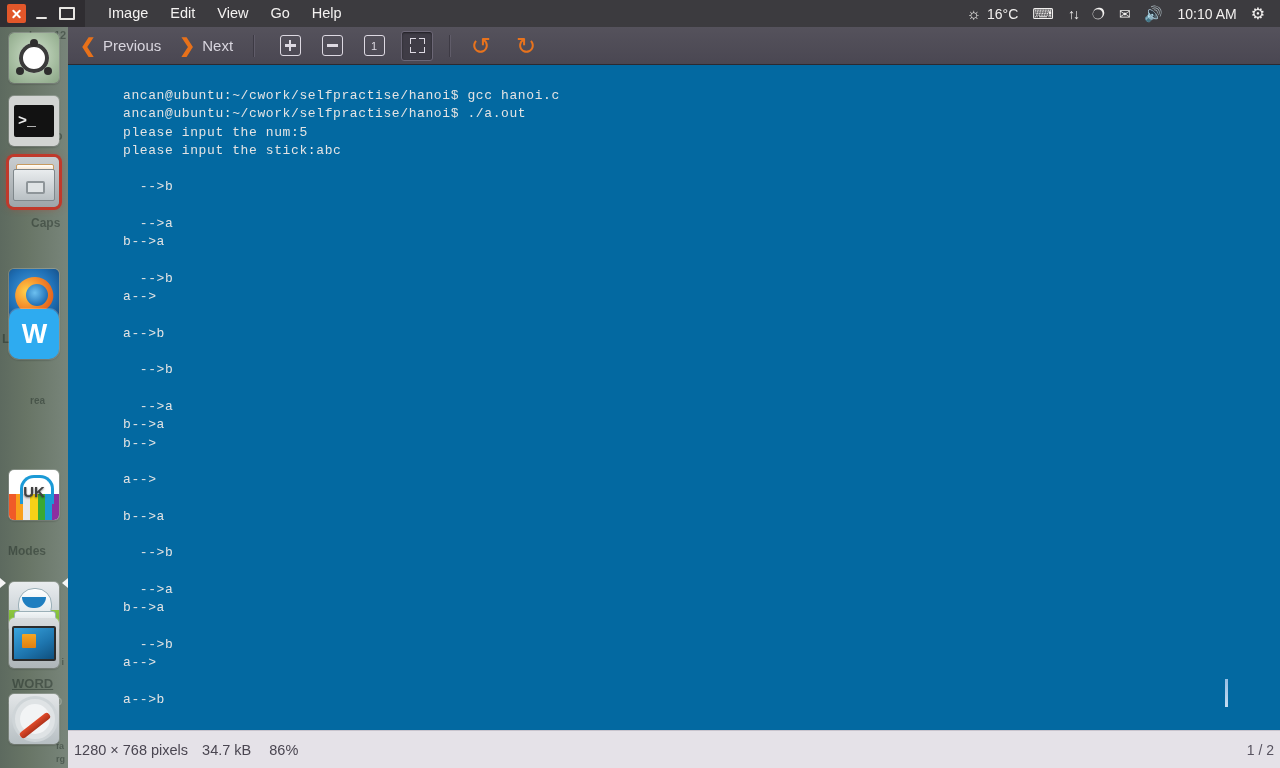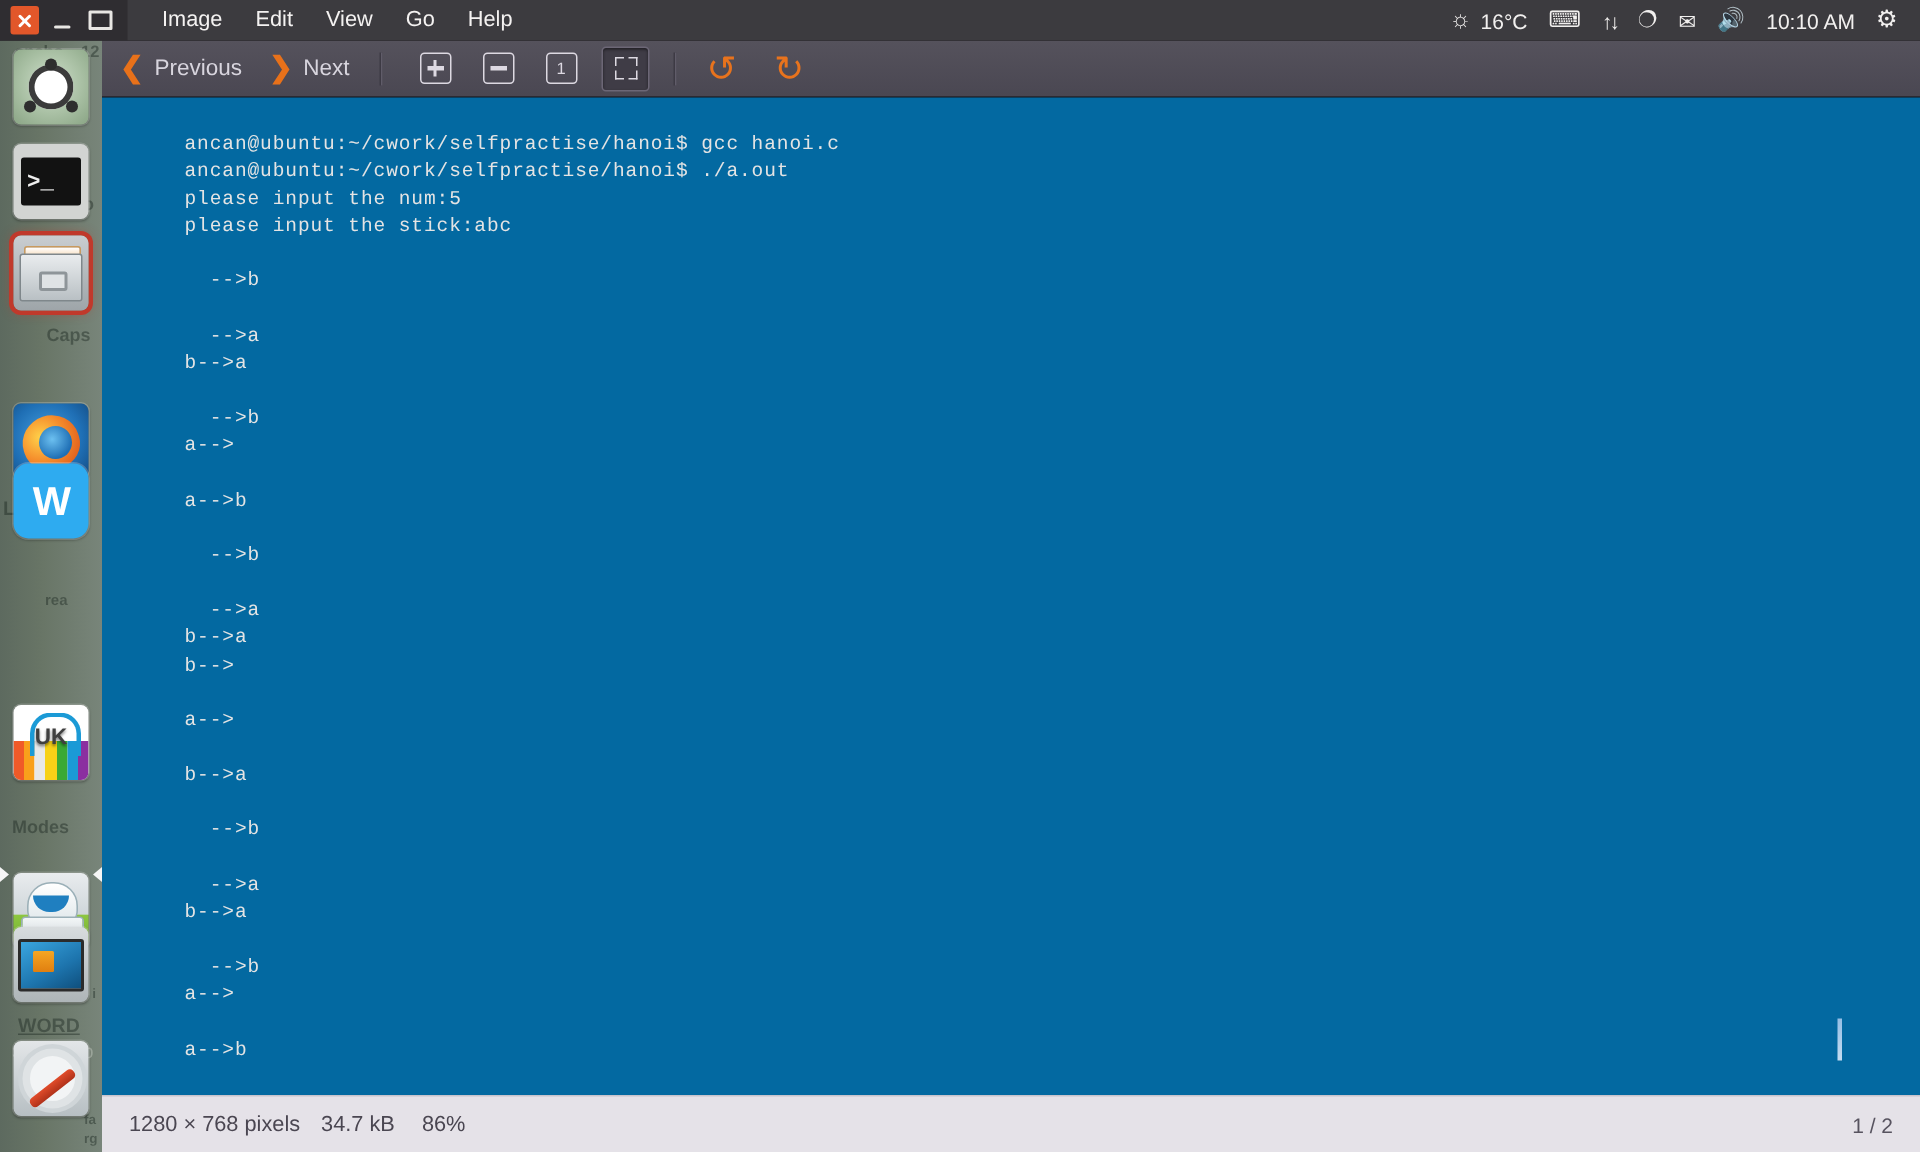--- a/index.html
+++ b/index.html
@@ -358,21 +358,21 @@
     opacity: .95;
   }
 
   
   #statusbar {
     height: 37px;
     background: #e5e2e8;
     border-top: 1px solid #c8c4cd;
     display: flex;
     align-items: center;
-    padding: 0 18px;
+    padding: 0 6px;
     color: #4a4651;
     font-size: 14.5px;
     flex: none;
   }
   #status-left { display: flex; align-items: baseline; gap: 14px; }
   #page-indicator { margin-left: auto; color: #57535f; font-size: 14px; }
 </style>
 </head>
 <body>
 

